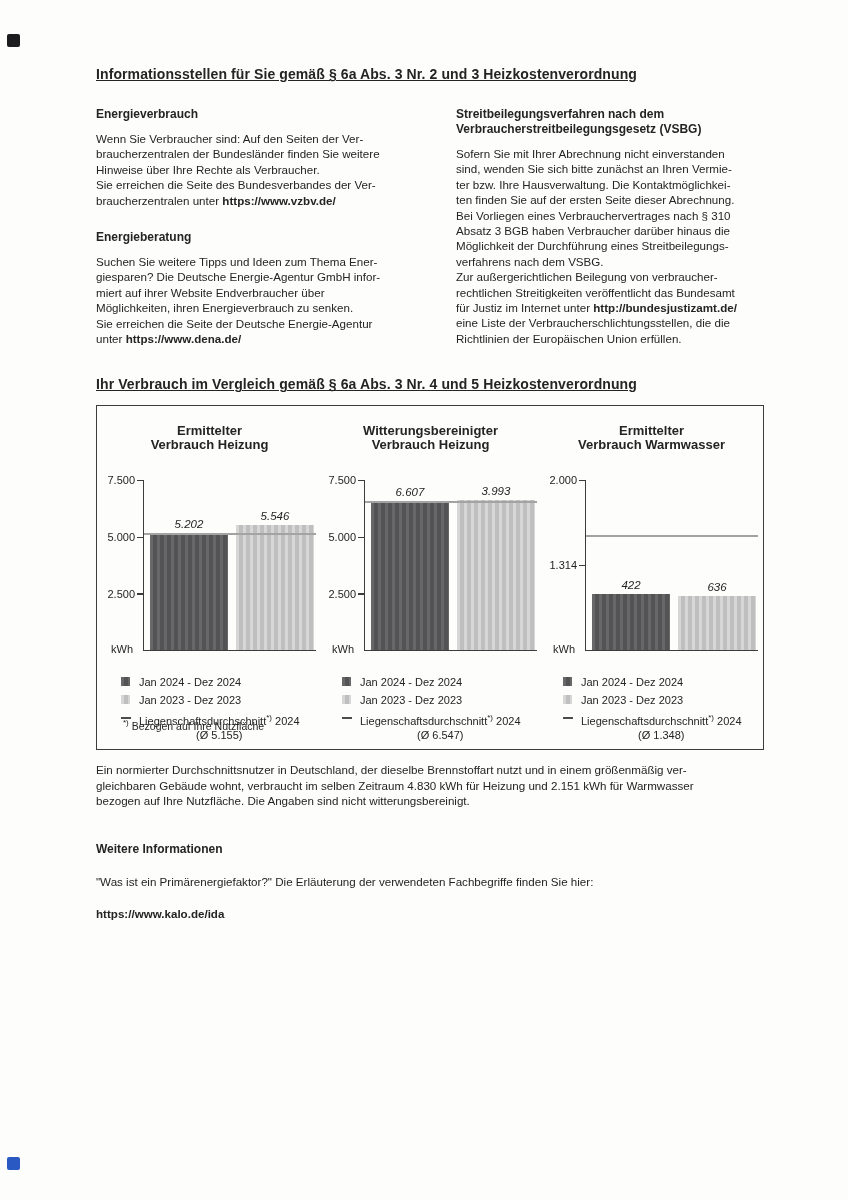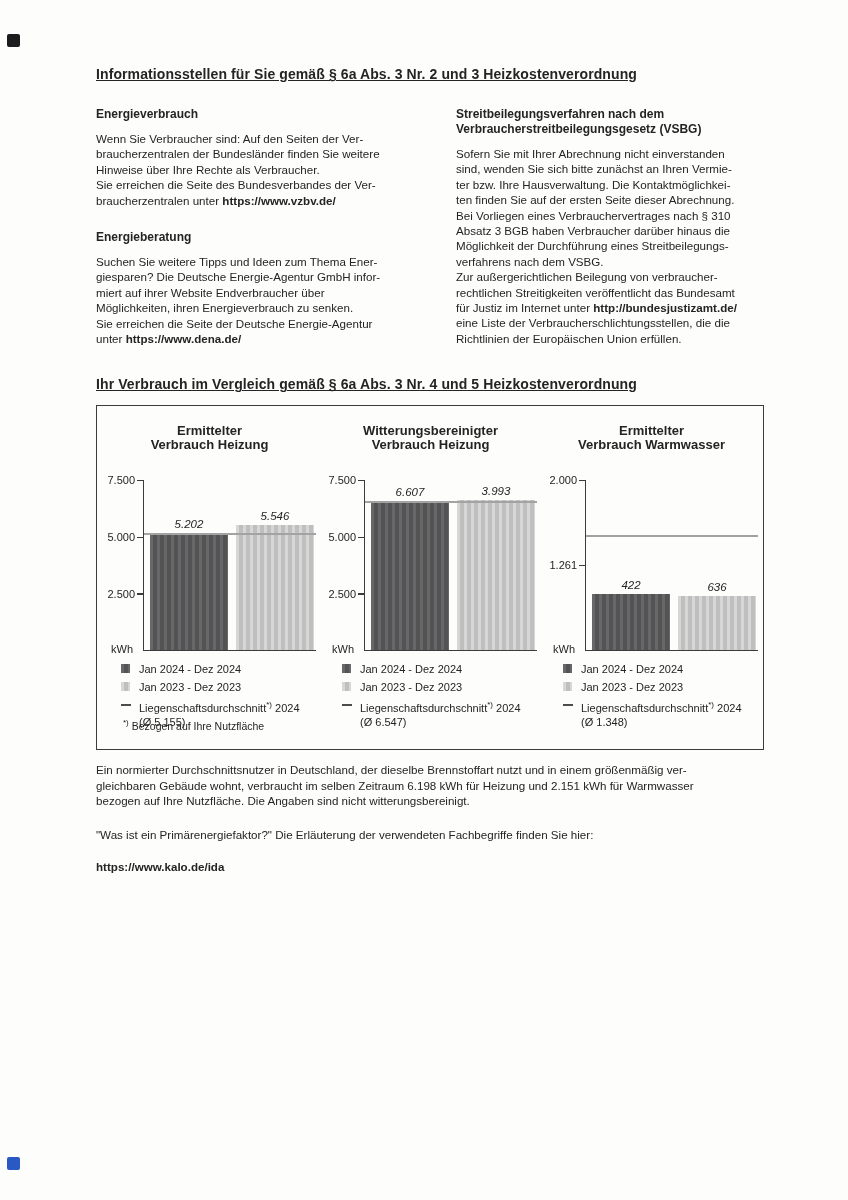--- a/index.html
+++ b/index.html
@@ -27,21 +27,21 @@
   .y-axis{position:relative;width:44px;height:170px;margin-top:16px;flex:none;}
   .tick-label{position:absolute;left:0;right:8px;text-align:right;font-size:11px;}
   .unit-label{position:absolute;left:0;right:10px;bottom:-5px;text-align:right;font-size:11px;}
   .plot{position:relative;width:172px;height:170px;margin-top:16px;border-left:1.5px solid #3c3c3c;border-bottom:1.5px solid #3c3c3c;flex:none;}
   .tick-mark{position:absolute;left:-7px;width:6px;height:1.5px;background:#3c3c3c;}
   .bar{position:absolute;bottom:0;width:78px;}
   .bar-dark{background:#5c5c5e;background-image:repeating-linear-gradient(90deg,rgba(255,255,255,.07) 0 3px,rgba(0,0,0,.10) 3px 7px);}
   .bar-light{background:#c9c9c9;background-image:repeating-linear-gradient(90deg,rgba(255,255,255,.25) 0 3px,rgba(0,0,0,.05) 3px 7px);}
   .bar-value{position:absolute;width:78px;text-align:center;font-style:italic;font-size:11.5px;}
   .avg-line{position:absolute;left:0;right:0;height:2px;background:#a3a3a3;}
-  .legend{margin:11px 0 0 22px;font-size:11px;}
+  .legend{margin:24px 0 0 22px;font-size:11px;text-align:center;}
   .legend-item{display:flex;align-items:flex-start;margin-bottom:4px;line-height:14px;}
   .legend-marker{width:9px;height:9px;margin:2px 9px 0 0;flex:none;}
   .legend-dash{width:10px;height:2px;background:#4c4c4c;margin:6px 8px 0 0;flex:none;}
   sup{font-size:8px;}
   .footnote{position:absolute;left:26px;bottom:18px;font-size:10.5px;}
   .bottom-par{margin-top:12px;font-size:11.6px;line-height:15.4px;white-space:pre-line;}
   .weitere-h2{font-size:12px;font-weight:bold;margin:33px 0 0 0;}
   .faq-line{margin:19px 0 0 0;font-size:11.6px;}
   .kalo-line{margin:19px 0 0 0;font-size:11.6px;}
   .mark{position:absolute;width:13px;height:13px;border-radius:2px;}
@@ -176,21 +176,21 @@
               </div>
             </div>
           </div>
         </div>
       <div class="mini-chart">
           <div class="chart-title">Ermittelter
 Verbrauch Warmwasser</div>
           <div class="chart-body">
             <div class="y-axis">
               <div class="tick-label" style="bottom: 164px;">2.000</div>
-              <div class="tick-label" style="bottom: 79px;">1.261</div>
+              <div class="tick-label" style="bottom: 79px;">1.314</div>
               <div class="unit-label">kWh</div>
             </div>
             <div class="plot">
               <div class="tick-mark" style="bottom: 169px;"></div>
               <div class="tick-mark" style="bottom: 84px;"></div>
               <div class="bar bar-dark" style="height: 56.695px; left: 6px;"></div>
               <div class="bar-value" style="left: 6px; bottom: 59.695px;">422</div>
               <div class="bar bar-light" style="height: 54.06px; left: 92px;"></div>
               <div class="bar-value" style="left: 92px; bottom: 57.06px;">636</div>
               <div class="avg-line" style="bottom: 113.58px;"></div>
@@ -211,22 +211,23 @@
                 <div><span>Liegenschaftsdurchschnitt</span><sup>*)</sup><span> 2024</span></div>
                 <div>(Ø 1.348)</div>
               </div>
             </div>
           </div>
         </div>
       <div class="footnote"><sup>*)</sup><span> Bezogen auf Ihre Nutzfläche</span></div>
     </div>
 
     <p class="bottom-par">Ein normierter Durchschnittsnutzer in Deutschland, der dieselbe Brennstoffart nutzt und in einem größenmäßig ver-
-gleichbaren Gebäude wohnt, verbraucht im selben Zeitraum 6.198 kWh für Heizung und 2.151 kWh für Warmwasser
+gleichbaren Gebäude wohnt, verbraucht im selben Zeitraum 4.830 kWh für Heizung und 2.151 kWh für Warmwasser
 bezogen auf Ihre Nutzfläche. Die Angaben sind nicht witterungsbereinigt.</p>
 
+    <h2 class="weitere-h2">Weitere Informationen</h2>
 
     <p class="faq-line">"Was ist ein Primärenergiefaktor?" Die Erläuterung der verwendeten Fachbegriffe finden Sie hier:</p>
 
     <p class="kalo-line"><a class="bold-link">https://www.kalo.de/ida</a></p>
 
   </div>
 </div>
 
 </body></html>

